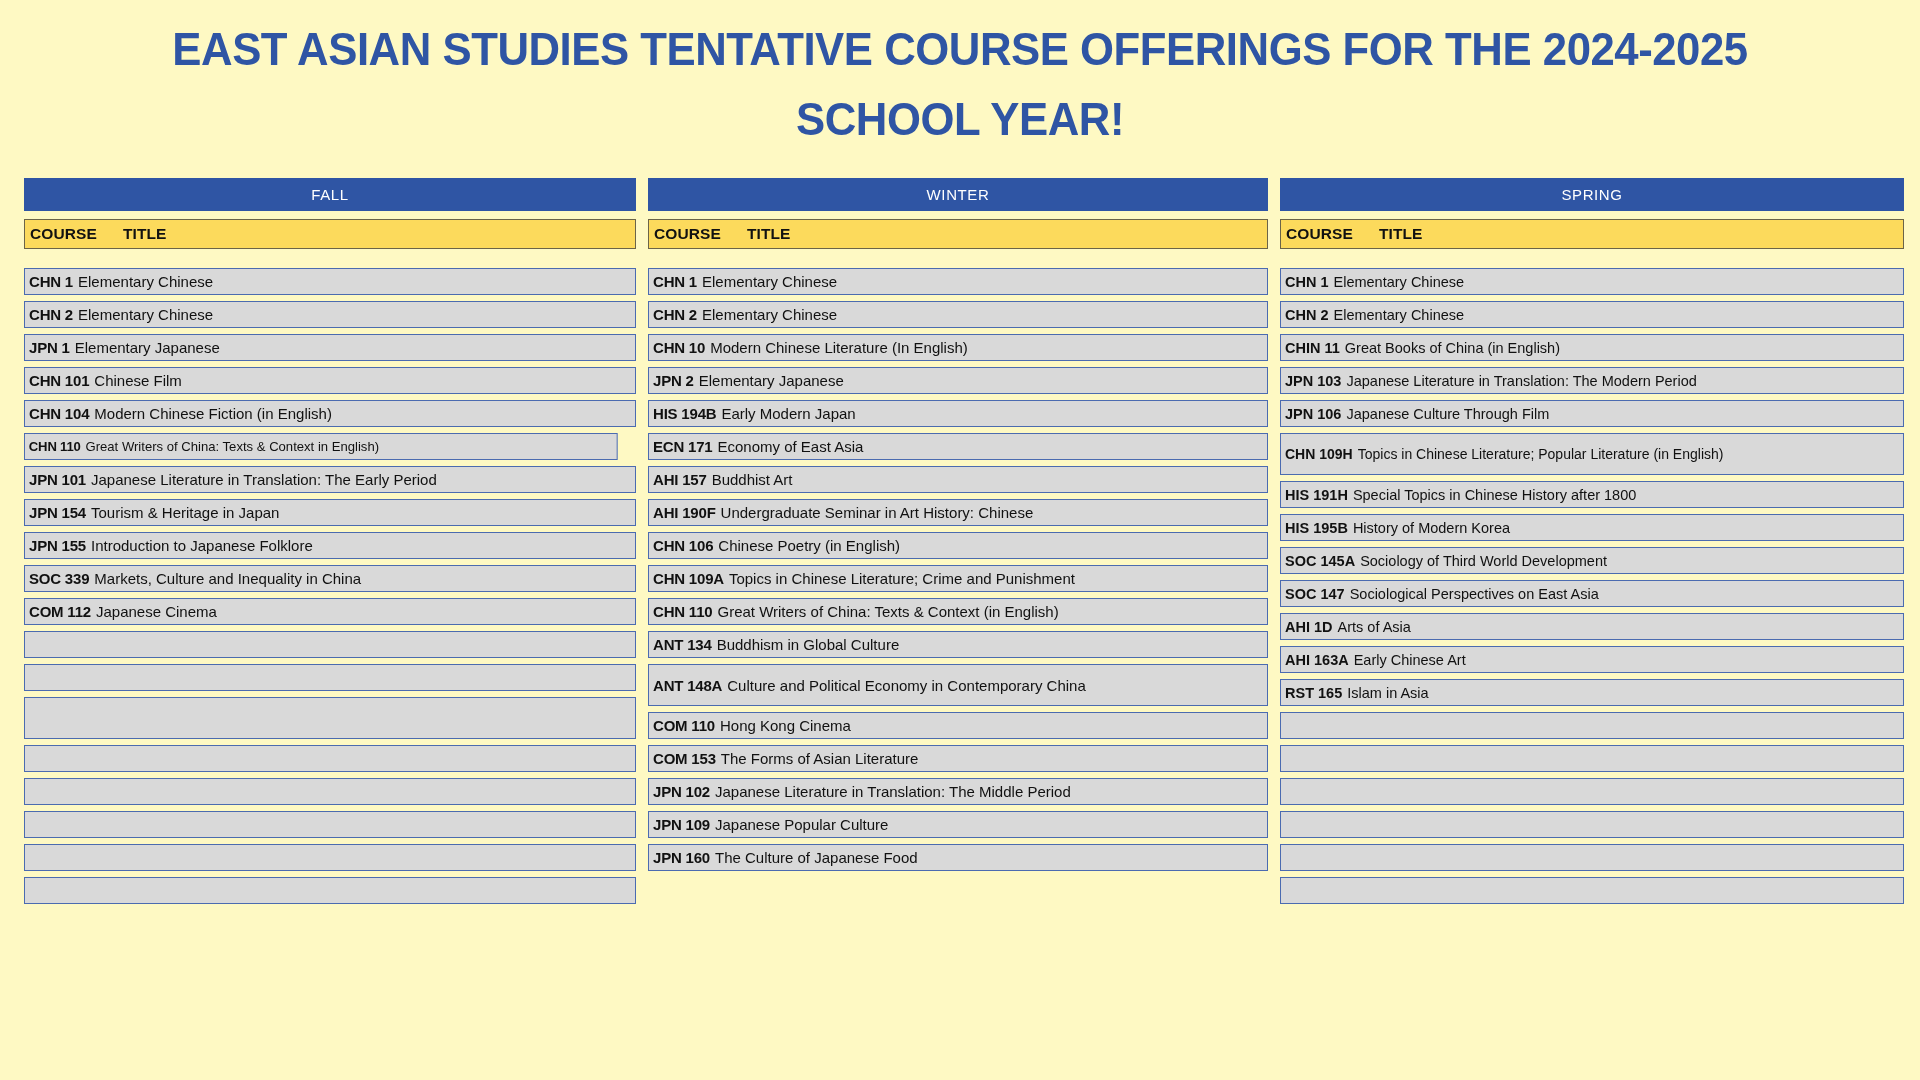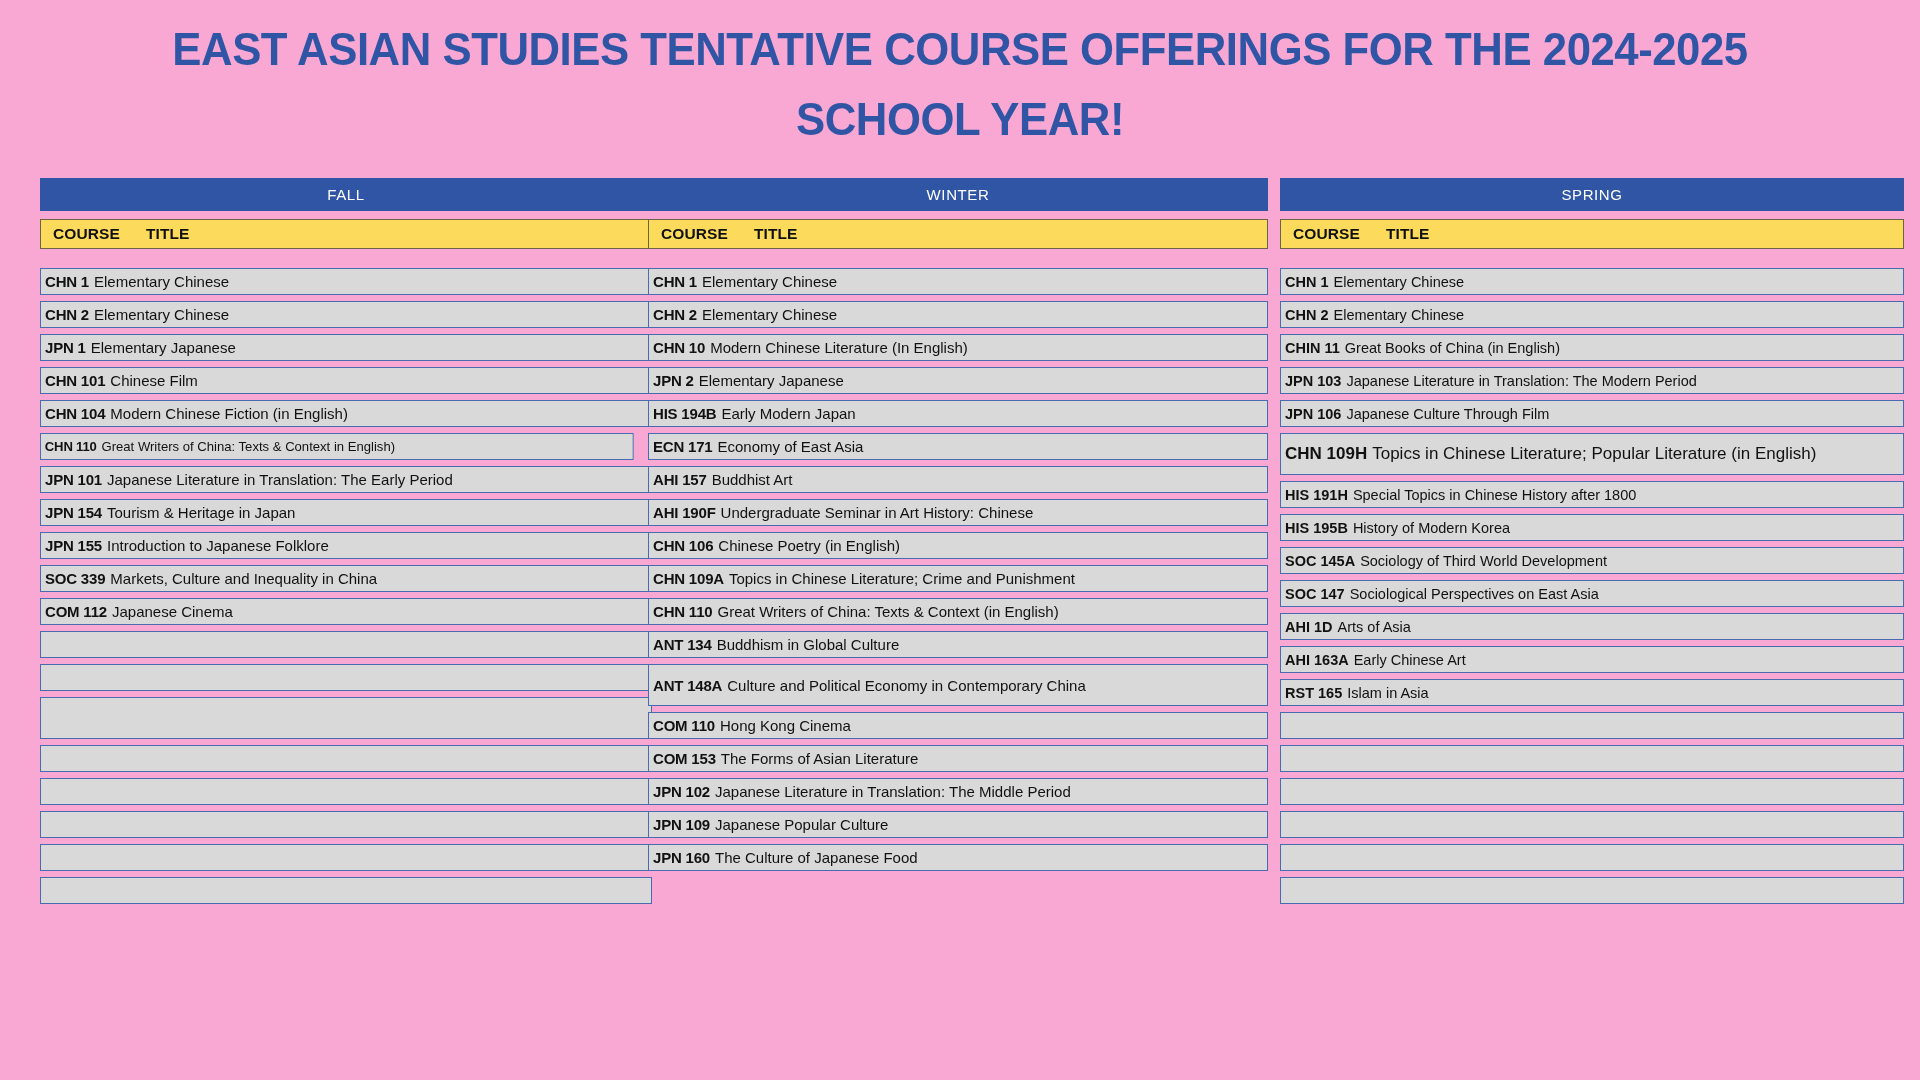--- a/index.html
+++ b/index.html
@@ -5,21 +5,21 @@
   * { box-sizing: border-box; margin: 0; padding: 0; }
   html, body {
     width: 1920px; height: 1080px;
     background: #ffffff;
     font-family: "Liberation Sans", sans-serif;
     overflow: hidden;
   }
   #page {
     position: relative;
     width: 1920px; height: 1080px;
-    background: #f9a8d4;
+    background: #fef9c3;
   }
 
   
   #title {
     position: absolute;
     left: 0; top: 14px;
     width: 1920px;
     text-align: center;
     color: #2F55A4;
     font-family: "Liberation Sans", sans-serif;
@@ -32,21 +32,21 @@
     white-space: pre-line;
   }
 
   
   #columns {
     position: absolute;
     left: 0; top: 178px;
     width: 1920px; height: 900px;
   }
   .col { position: absolute; top: 0; }
-  .col.fall   { left: 40px;   width: 612px; }
+  .col.fall   { left: 24px;   width: 612px; }
   .col.winter { left: 648px;  width: 620px; }
   .col.spring { left: 1280px; width: 624px; text-align: center; }
 
   .col-header {
     height: 33px;
     background: #2F55A4;
     color: #ffffff;
     font-size: 15px;
     letter-spacing: 0.6px;
     display: flex;
@@ -55,21 +55,21 @@
     border: 1px solid #2F55A4;
   }
 
   .col-subhead {
     margin-top: 8px;
     height: 30px;
     background: #FCDA5C;
     border: 1.5px solid #6b6448;
     display: flex;
     align-items: center;
-    padding-left: 12px;
+    padding-left: 5px;
     font-weight: bold;
     font-size: 15.5px;
     color: #111111;
     letter-spacing: 0.1px;
   }
   .col-subhead .sp { display: inline-block; width: 26px; }
 
   .rows { margin-top: 19px; }
 
   .row {
@@ -91,21 +91,21 @@
     margin-right: 5px;
   }
   .row .name { font-weight: normal; }
 
   
   .col.fall .row,
   .col.winter .row { font-size: 15px; }
   .col.fall .row.narrow,
   .col.winter .row.narrow { font-size: 13.5px; transform: scaleX(0.97); transform-origin: left center; }
   .col.spring .row { font-size: 14.5px; }
-  .col.spring .row.narrow { font-size: 17px; }
+  .col.spring .row.narrow { font-size: 14px; }
 
   .col.fall .row .code,
   .col.winter .row .code { letter-spacing: -0.2px; }
 </style>
 </head>
 <body>
 
 <div id="page">
 
   <h1 id="title">EAST ASIAN STUDIES TENTATIVE COURSE OFFERINGS FOR THE 2024-2025

